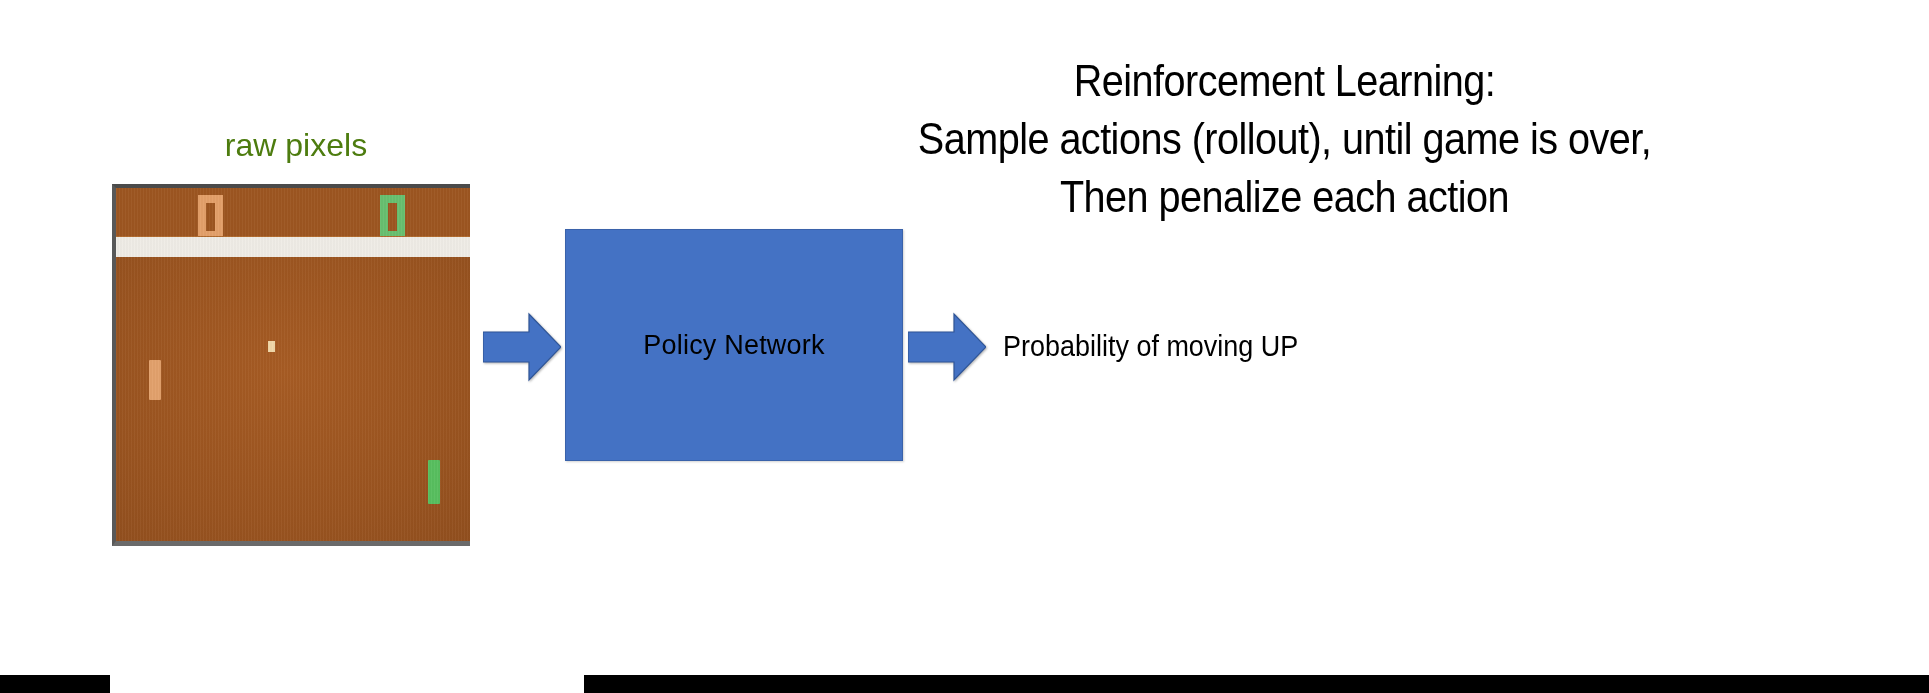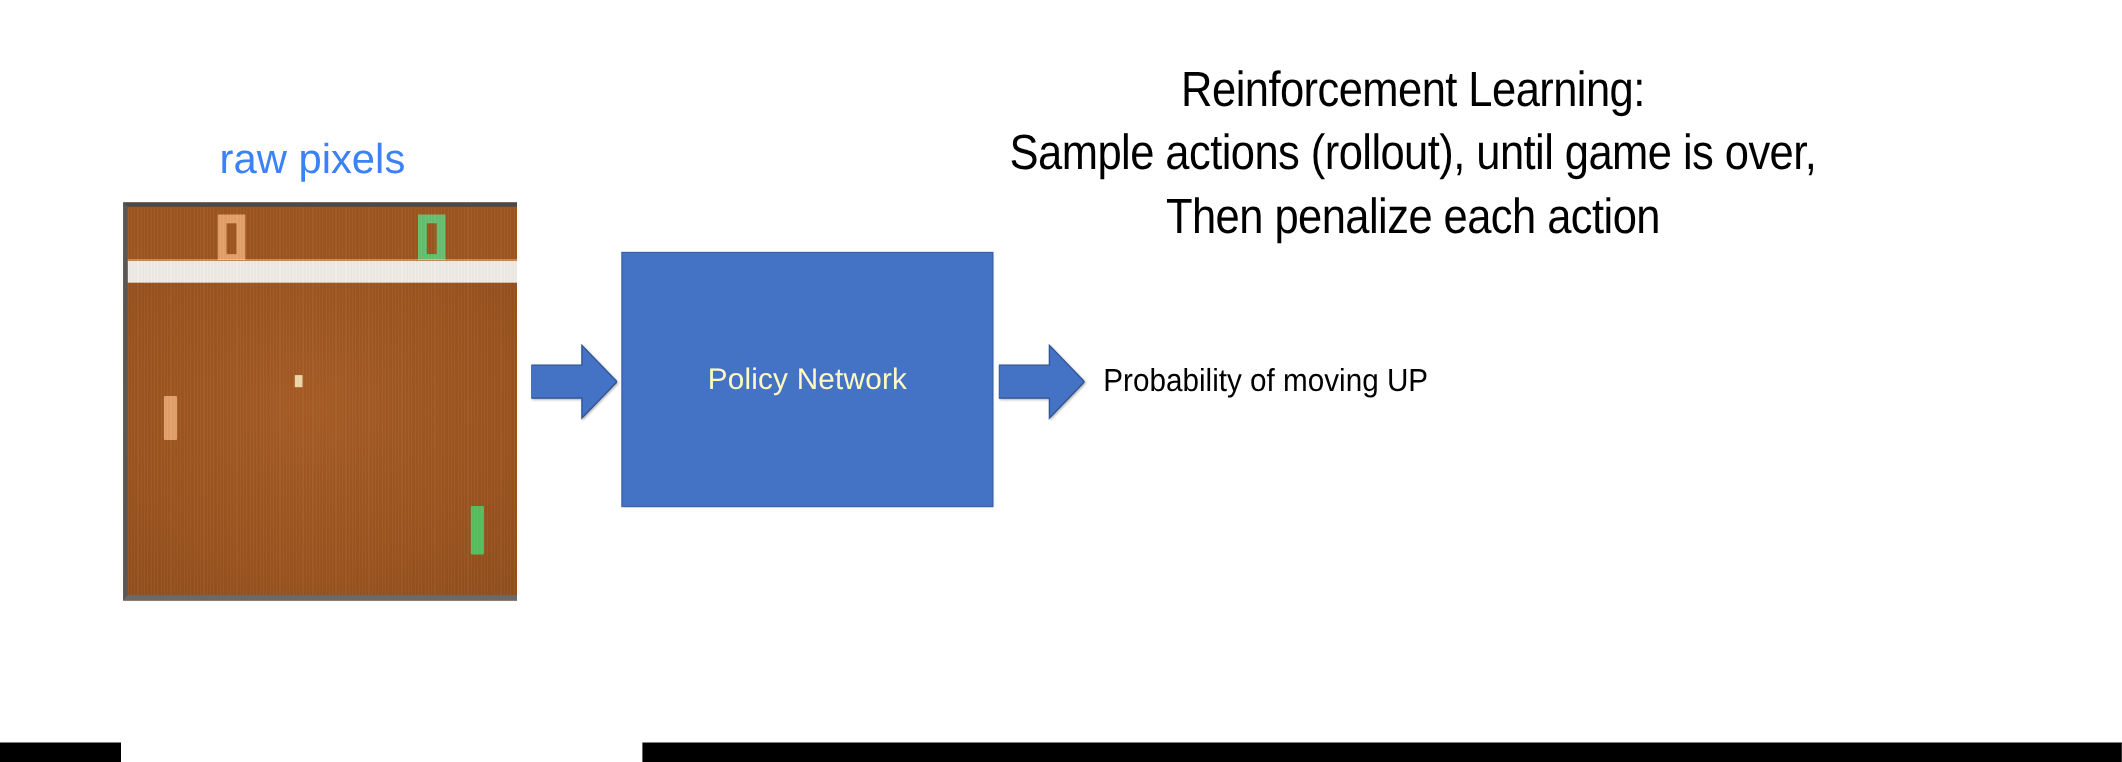--- a/index.html
+++ b/index.html
@@ -37,28 +37,28 @@
     letter-spacing: -0.6px;
     font-weight: 400;
     transform: scaleX(0.88);
     transform-origin: 50% 0;
   }
   .title-line { white-space: nowrap; }
 
   
   .raw-pixels-label {
     position: absolute;
-    left: 104px;
+    left: 116px;
     top: 122px;
     width: 360px;
     text-align: center;
     font-family: "Liberation Sans", sans-serif;
-    font-size: 38px;
+    font-size: 32px;
     line-height: 46px;
-    color: #3b82f6;
+    color: #4d7c0f;
   }
 
   
   .pong-frame {
     position: absolute;
     left: 112px;
     top: 184px;
     width: 358px;
     height: 362px;
     box-sizing: border-box;
@@ -153,21 +153,21 @@
     width: 336px;
     height: 230px;
     background: #4472c4;
     border: 1px solid #3a62aa;
     display: flex;
     align-items: center;
     justify-content: center;
     box-shadow: 1px 1px 2px rgba(0,0,0,0.18);
   }
   .policy-box-label {
-    color: #fef9c3;
+    color: #000000;
     font-family: "Liberation Sans", sans-serif;
     font-size: 27px;
     letter-spacing: 0.2px;
     text-align: center;
   }
 
   
   .output-label {
     position: absolute;
     left: 1003px;

